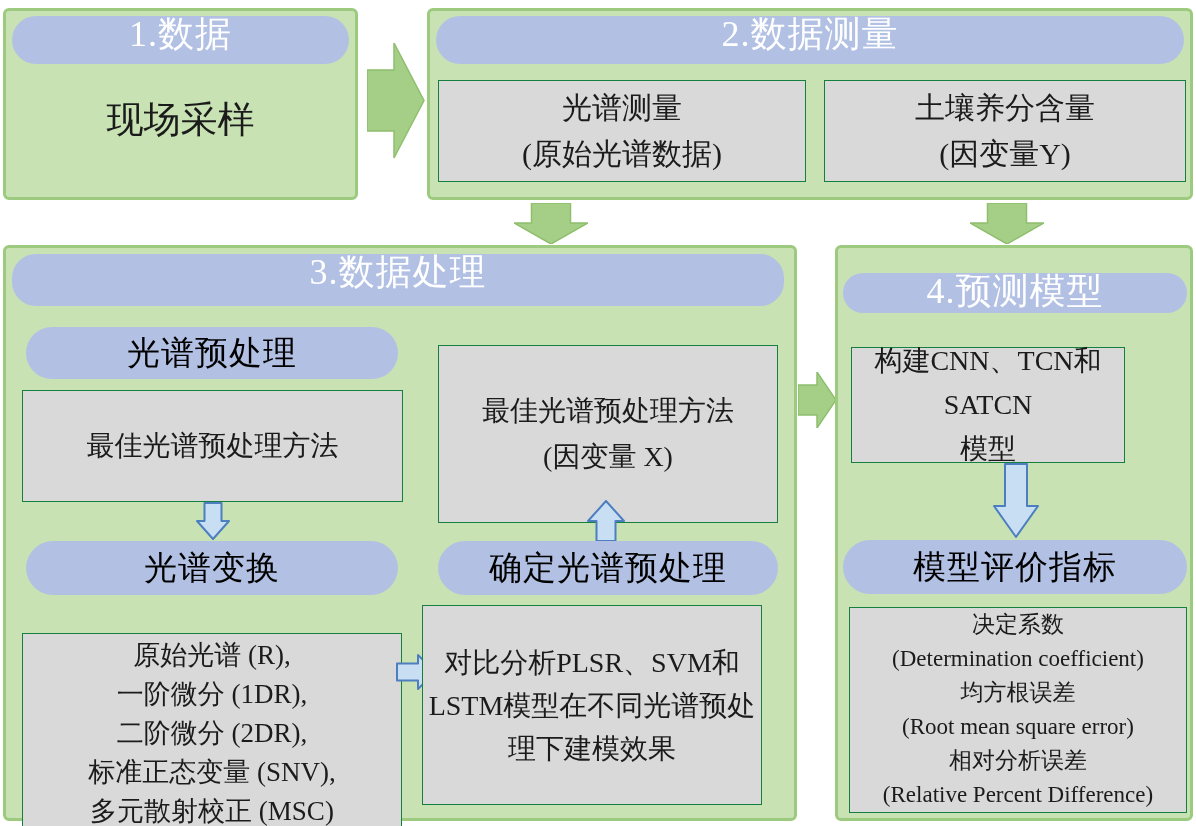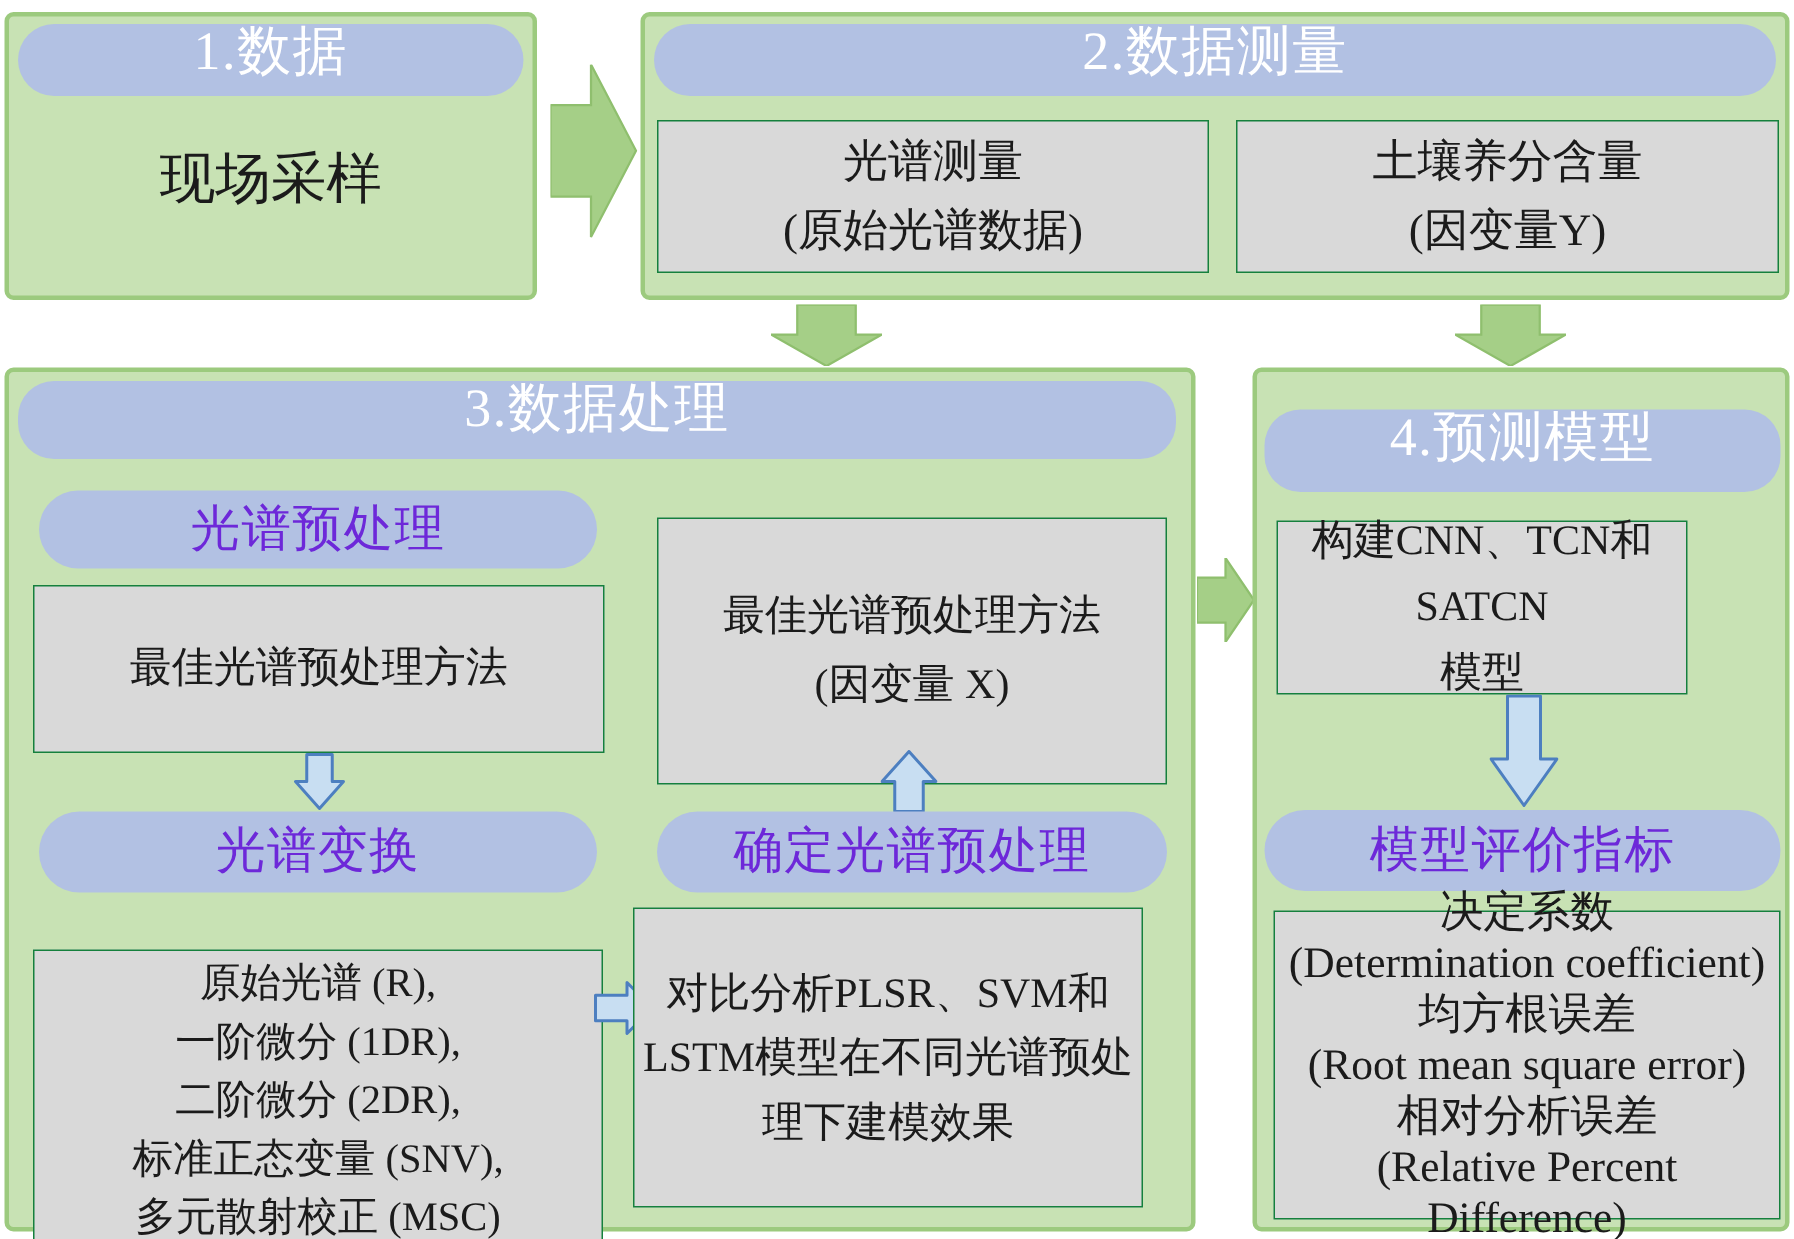--- a/index.html
+++ b/index.html
@@ -12,36 +12,36 @@
     box-sizing:border-box;
   }
   .hdr{
     position:absolute;background:#b2c1e3;border-radius:24px;
     display:flex;align-items:flex-start;justify-content:center;
     color:#ffffff;font-size:36px;line-height:1;letter-spacing:1px;
   }
   .subhdr{
     position:absolute;background:#b2c1e3;border-radius:27px;
     display:flex;align-items:center;justify-content:center;
-    color:#6d28d9;font-size:33px;line-height:1;letter-spacing:1px;
+    color:#000000;font-size:33px;line-height:1;letter-spacing:1px;
   }
   .gray{
     position:absolute;background:#d9d9d9;border:1px solid #15803d;box-sizing:border-box;
     display:flex;align-items:center;justify-content:center;text-align:center;
     font-size:28px;line-height:1.45;white-space:pre-line;
   }
   .arrow{position:absolute;display:block;}
   .big-label{
     position:absolute;left:0;right:0;text-align:center;font-size:37px;line-height:1;
   }
   .t27{font-size:27px;line-height:39px;margin-top:28px;}
   .t28-43{font-size:28px;line-height:43px;}
   .t28-46{font-size:28px;line-height:46px;}
   .t28-44{font-size:28px;line-height:44px;}
-  .t27-34{font-size:29px;line-height:34px;}
+  .t27-34{font-size:23px;line-height:34px;}
   .t30-46{font-size:30px;line-height:46px;}
 </style>
 </head>
 <body>
 
 <div class="canvas">
 
   <div class="sec" style="left:3px;top:8px;width:355px;height:192px;">
     <div class="hdr" style="left:6px;top:5px;right:6px;height:48px;">
       <span>1.数据</span>
@@ -110,21 +110,21 @@
     <div class="gray t28-43" style="left:416px;top:357px;width:340px;height:200px;">对比分析PLSR、SVM和
 LSTM模型在不同光谱预处
 理下建模效果</div>
   </div>
 
   <svg class="arrow" style="left:798px;top:372px;" width="38" height="56" viewBox="0 0 38 56">
     <path d="M0,13 L19,13 L19,0 L38,28 L19,56 L19,43 L0,43 Z" fill="#a5cf87" stroke="#8fbf6e" stroke-width="1.5"></path>
   </svg>
 
   <div class="sec" style="left:835px;top:245px;width:358px;height:576px;">
-    <div class="hdr" style="left:5px;top:25px;width:344px;height:55px;">
+    <div class="hdr" style="left:5px;top:25px;width:344px;height:40px;">
       <span>4.预测模型</span>
     </div>
 
     <div class="gray t28-44" style="left:13px;top:99px;width:274px;height:116px;">构建CNN、TCN和SATCN
 模型</div>
 
     <svg class="arrow" style="left:155px;top:215px;" width="46" height="75" viewBox="0 0 46 75">
       <path d="M12,1 L34,1 L34,43 L45,43 L23,74 L1,43 L12,43 Z" fill="#c8def2" stroke="#4d7fc0" stroke-width="2" stroke-linejoin="round"></path>
     </svg>
 

